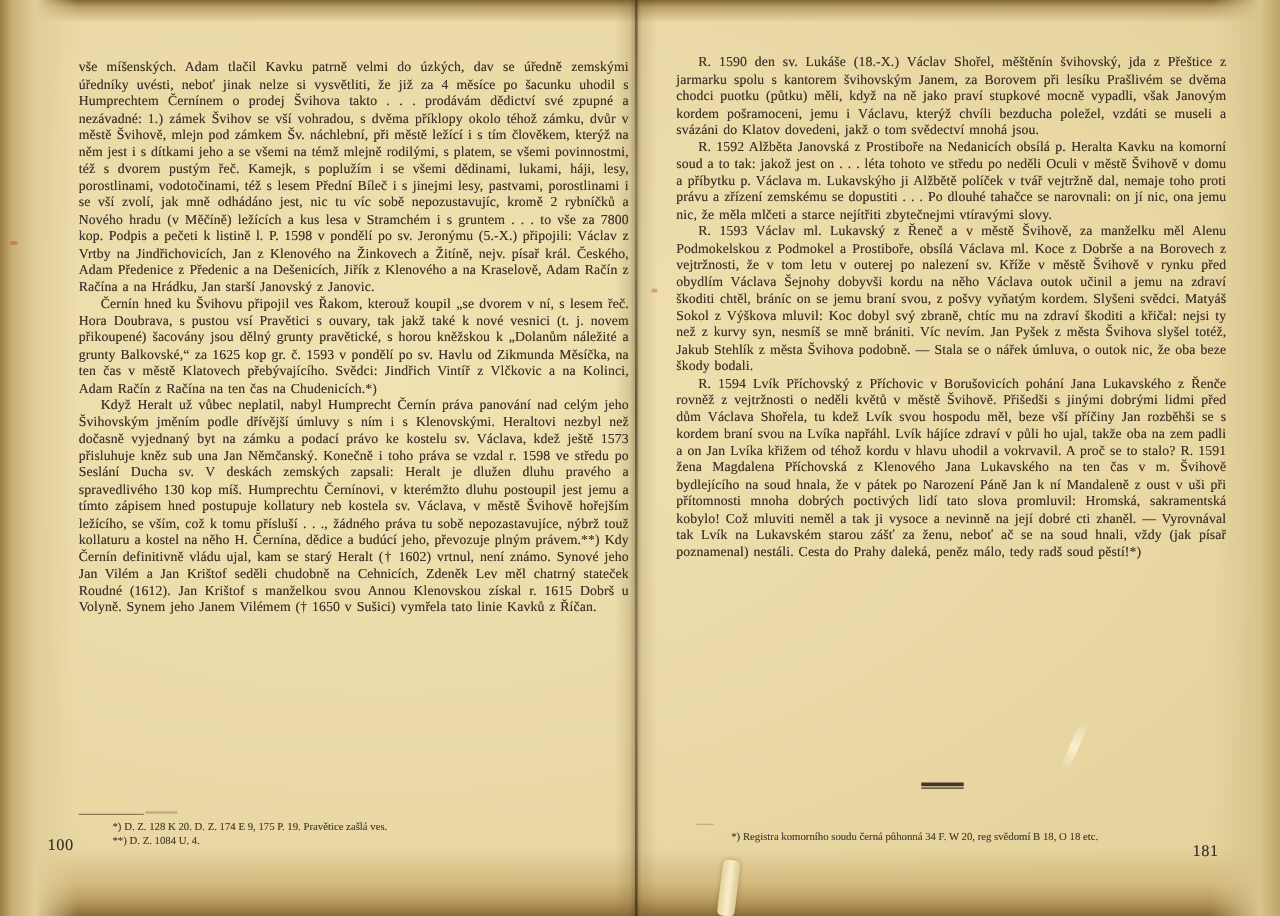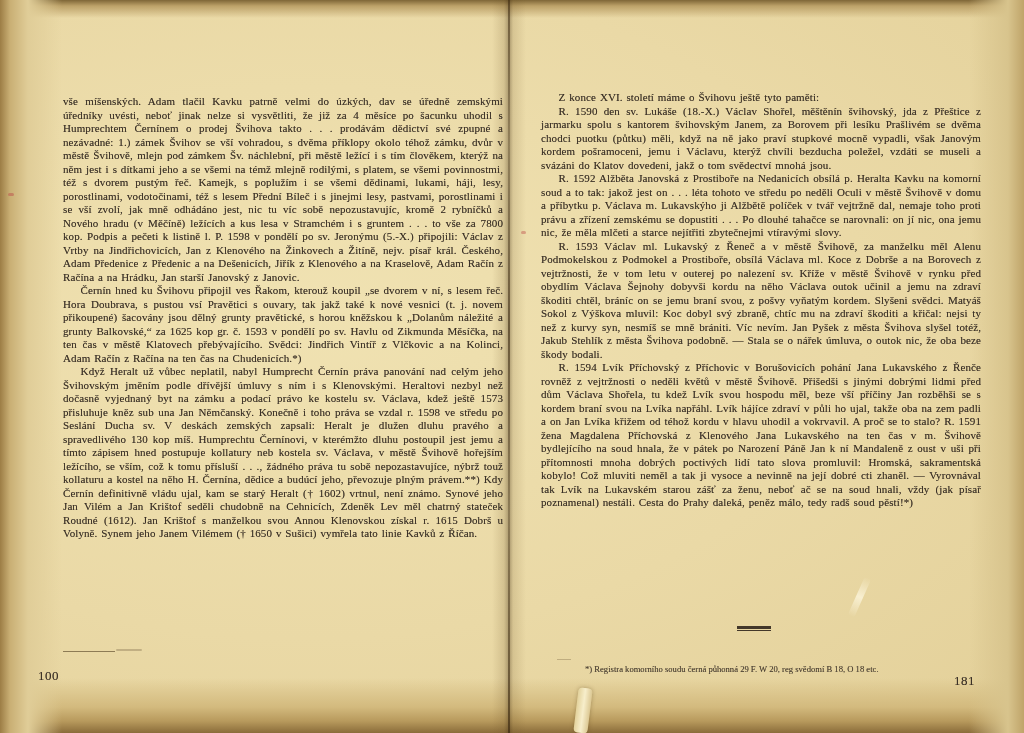--- a/index.html
+++ b/index.html
@@ -37,21 +37,20 @@
   .page-right{left:519px;width:505px;}
 
   .body-text{
     position:absolute;
     text-align:justify;
     font-size:11px;line-height:13.5px;
     word-spacing:1px;
     letter-spacing:.1px;
     color:#3b3127;
     text-shadow:0 0 .4px rgba(59,49,39,.55);
-    margin-top:47px;
   }
   .page-left .body-text{left:63px;top:48px;width:440px;}
   .page-right .body-text{left:22px;top:44px;width:440px;}
   .body-text p{margin:0;text-indent:1.6em;}
   .page-left .body-text p:first-child{text-indent:0;}
 
   .footnote-rule{
     position:absolute;height:1px;background:#8d7b55;
   }
   .page-left .footnote-rule{left:63px;top:651px;width:52px;}
@@ -107,38 +106,41 @@
   <div class="gutter"></div>
   <div class="gutter-line"></div>
 
   <div class="page page-left">
     <div class="body-text">
         <p>vše míšenských. Adam tlačil Kavku patrně velmi do úzkých, dav se úředně zemskými úředníky uvésti, neboť jinak nelze si vysvětliti, že již za 4 měsíce po šacunku uhodil s Humprechtem Černínem o prodej Švihova takto . . . prodávám dědictví své zpupné a nezávadné: 1.) zámek Švihov se vší vohradou, s dvěma příklopy okolo téhož zámku, dvůr v městě Švihově, mlejn pod zámkem Šv. náchlební, při městě ležící i s tím člověkem, kterýž na něm jest i s dítkami jeho a se všemi na témž mlejně rodilými, s platem, se všemi povinnostmi, též s dvorem pustým řeč. Kamejk, s poplužím i se všemi dědinami, lukami, háji, lesy, porostlinami, vodotočinami, též s lesem Přední Bíleč i s jinejmi lesy, pastvami, porostlinami i se vší zvolí, jak mně odhádáno jest, nic tu víc sobě nepozustavujíc, kromě 2 rybníčků a Nového hradu (v Měčíně) ležících a kus lesa v Stramchém i s gruntem . . . to vše za 7800 kop. Podpis a pečeti k listině l. P. 1598 v pondělí po sv. Jeronýmu (5.-X.) připojili: Václav z Vrtby na Jindřichovicích, Jan z Klenového na Žinkovech a Žitíně, nejv. písař král. Českého, Adam Předenice z Předenic a na Dešenicích, Jiřík z Klenového a na Kraselově, Adam Račín z Račína a na Hrádku, Jan starší Janovský z Janovic.</p>
         <p>Černín hned ku Švihovu připojil ves Řakom, kterouž koupil „se dvorem v ní, s lesem řeč. Hora Doubrava, s pustou vsí Pravětici s ouvary, tak jakž také k nové vesnici (t. j. novem přikoupené) šacovány jsou dělný grunty pravětické, s horou kněžskou k „Dolanům náležité a grunty Balkovské,“ za 1625 kop gr. č. 1593 v pondělí po sv. Havlu od Zikmunda Měsíčka, na ten čas v městě Klatovech přebývajícího. Svědci: Jindřich Vintíř z Vlčkovic a na Kolinci, Adam Račín z Račína na ten čas na Chudenicích.*)</p>
         <p>Když Heralt už vůbec neplatil, nabyl Humprecht Černín práva panování nad celým jeho Švihovským jměním podle dřívější úmluvy s ním i s Klenovskými. Heraltovi nezbyl než dočasně vyjednaný byt na zámku a podací právo ke kostelu sv. Václava, kdež ještě 1573 přisluhuje kněz sub una Jan Němčanský. Konečně i toho práva se vzdal r. 1598 ve středu po Seslání Ducha sv. V deskách zemských zapsali: Heralt je dlužen dluhu pravého a spravedlivého 130 kop míš. Humprechtu Černínovi, v kterémžto dluhu postoupil jest jemu a tímto zápisem hned postupuje kollatury neb kostela sv. Václava, v městě Švihově hořejším ležícího, se vším, což k tomu přísluší . . ., žádného práva tu sobě nepozastavujíce, nýbrž touž kollaturu a kostel na něho H. Černína, dědice a budúcí jeho, převozuje plným právem.**) Kdy Černín definitivně vládu ujal, kam se starý Heralt († 1602) vrtnul, není známo. Synové jeho Jan Vilém a Jan Krištof seděli chudobně na Cehnicích, Zdeněk Lev měl chatrný stateček Roudné (1612). Jan Krištof s manželkou svou Annou Klenovskou získal r. 1615 Dobrš u Volyně. Synem jeho Janem Vilémem († 1650 v Sušici) vymřela tato linie Kavků z Říčan.</p>
       </div>
     <div class="footnote-rule"></div>
+    <div class="footnotes">
+        <p>*) D. Z. 128 K 20. D. Z. 174 E 9, 175 P. 19. Pravětice zašlá ves.</p>
+        <p>**) D. Z. 1084 U. 4.</p>
+      </div>
     <div class="page-number">100</div>
   </div>
 
   <div class="page page-right">
     <div class="body-text">
-        <p>Z konce XVI. století máme o Švihovu ještě tyto paměti:</p>
         <p>R. 1590 den sv. Lukáše (18.-X.) Václav Shořel, měštěnín švihovský, jda z Přeštice z jarmarku spolu s kantorem švihovským Janem, za Borovem při lesíku Prašlivém se dvěma chodci puotku (půtku) měli, když na ně jako praví stupkové mocně vypadli, však Janovým kordem pošramoceni, jemu i Václavu, kterýž chvíli bezducha poležel, vzdáti se museli a svázáni do Klatov dovedeni, jakž o tom svědectví mnohá jsou.</p>
         <p>R. 1592 Alžběta Janovská z Prostiboře na Nedanicích obsílá p. Heralta Kavku na komorní soud a to tak: jakož jest on . . . léta tohoto ve středu po neděli Oculi v městě Švihově v domu a příbytku p. Václava m. Lukavskýho ji Alžbětě políček v tvář vejtržně dal, nemaje toho proti právu a zřízení zemskému se dopustiti . . . Po dlouhé tahačce se narovnali: on jí nic, ona jemu nic, že měla mlčeti a starce nejítřiti zbytečnejmi vtíravými slovy.</p>
         <p>R. 1593 Václav ml. Lukavský z Řeneč a v městě Švihově, za manželku měl Alenu Podmokelskou z Podmokel a Prostiboře, obsílá Václava ml. Koce z Dobrše a na Borovech z vejtržnosti, že v tom letu v outerej po nalezení sv. Kříže v městě Švihově v rynku před obydlím Václava Šejnohy dobyvši kordu na něho Václava outok učinil a jemu na zdraví škoditi chtěl, bráníc on se jemu braní svou, z pošvy vyňatým kordem. Slyšeni svědci. Matyáš Sokol z Výškova mluvil: Koc dobyl svý zbraně, chtíc mu na zdraví škoditi a křičal: nejsi ty než z kurvy syn, nesmíš se mně brániti. Víc nevím. Jan Pyšek z města Švihova slyšel totéž, Jakub Stehlík z města Švihova podobně. — Stala se o nářek úmluva, o outok nic, že oba beze škody bodali.</p>
         <p>R. 1594 Lvík Příchovský z Příchovic v Borušovicích pohání Jana Lukavského z Řenče rovněž z vejtržnosti o neděli květů v městě Švihově. Přišedši s jinými dobrými lidmi před dům Václava Shořela, tu kdež Lvík svou hospodu měl, beze vší příčiny Jan rozběhši se s kordem braní svou na Lvíka napřáhl. Lvík hájíce zdraví v půli ho ujal, takže oba na zem padli a on Jan Lvíka křižem od téhož kordu v hlavu uhodil a vokrvavil. A proč se to stalo? R. 1591 žena Magdalena Příchovská z Klenového Jana Lukavského na ten čas v m. Švihově bydlejícího na soud hnala, že v pátek po Narození Páně Jan k ní Mandaleně z oust v uši při přítomnosti mnoha dobrých poctivých lidí tato slova promluvil: Hromská, sakramentská kobylo! Což mluviti neměl a tak ji vysoce a nevinně na její dobré cti zhaněl. — Vyrovnával tak Lvík na Lukavském starou zášť za ženu, neboť ač se na soud hnali, vždy (jak písař poznamenal) nestáli. Cesta do Prahy daleká, peněz málo, tedy radš soud pěstí!*)</p>
       </div>
     <div class="end-divider">
       <div class="bar-thick"></div>
       <div class="bar-thin"></div>
     </div>
     <div class="footnote-rule"></div>
     <div class="footnotes">
-        <p>*) Registra komorního soudu černá půhonná 29 F. W 20, reg svědomí B 18, O 18 etc.</p>
+        <p>*) Registra komorního soudu černá půhonná 34 F. W 20, reg svědomí B 18, O 18 etc.</p>
       </div>
     <div class="page-number">181</div>
   </div>
 
   <div class="artifact bookmark-sliver"></div>
   <div class="artifact diag-mark"></div>
   <div class="artifact speck-red-1"></div>
   <div class="artifact speck-red-2"></div>
   <div class="artifact smudge-1"></div>
 

